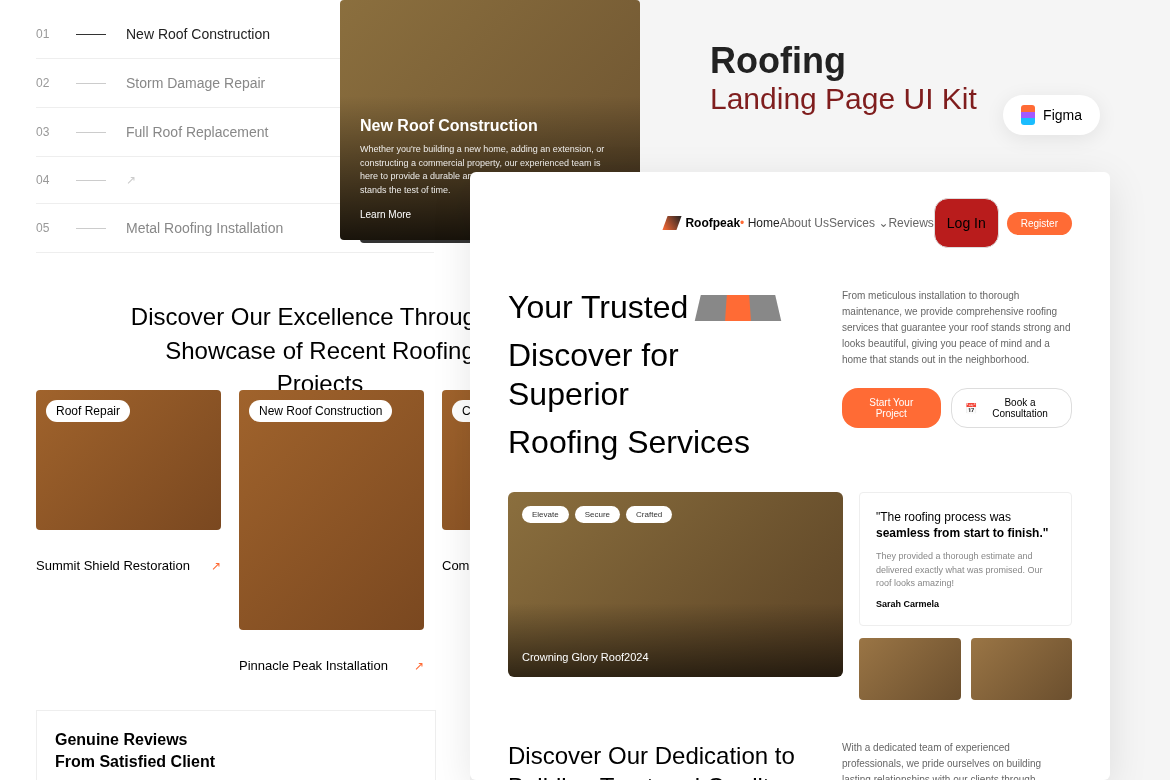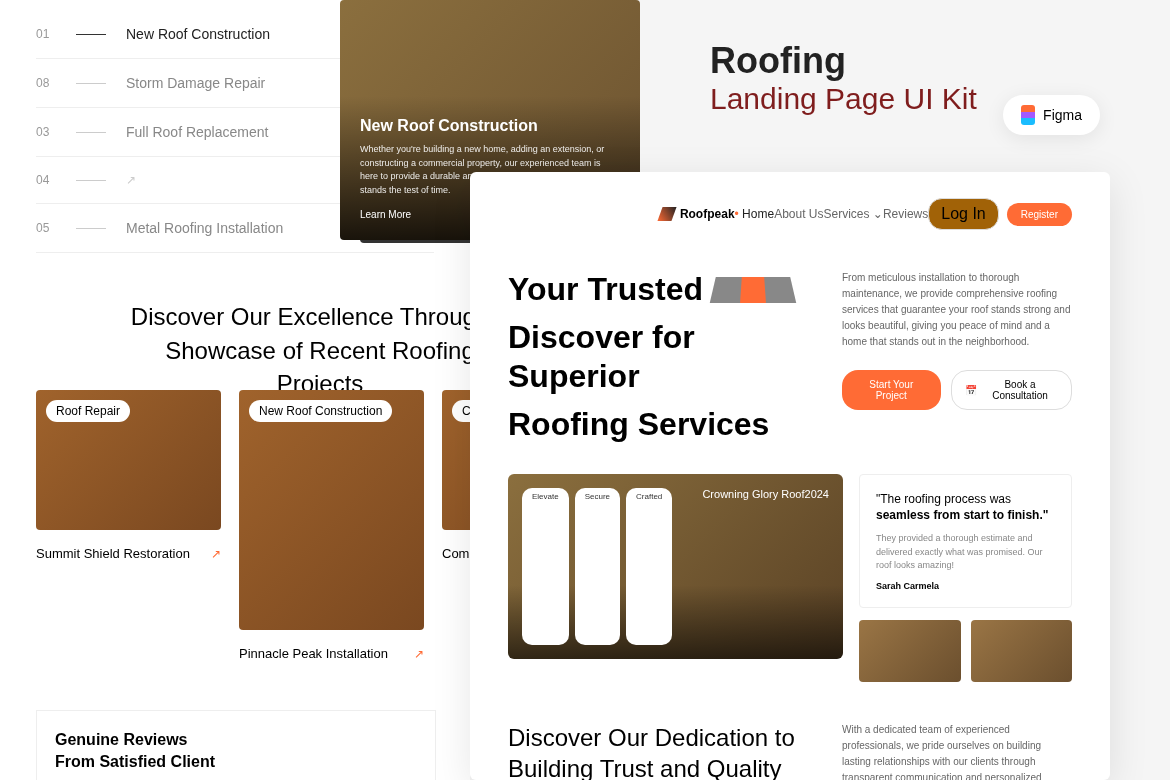--- a/index.html
+++ b/index.html
@@ -20,49 +20,49 @@
 .hero-card .lm{font-size:10px}
 .stack-card{position:absolute;background:#333;color:#fff;padding:8px 16px;font-size:10px;border-radius:4px}
 .stack1{left:350px;top:198px;width:280px}
 .stack2{left:360px;top:216px;width:260px}
 .showcase-title{position:absolute;left:120px;top:300px;font-size:24px;font-weight:500;text-align:center;width:400px;line-height:1.4}
 .cards-row{position:absolute;left:36px;top:390px;display:flex;gap:18px}
 .pcard{width:185px}
 .pcard-img{width:185px;height:140px;background:linear-gradient(135deg,#a0632c,#7a4820);border-radius:4px;position:relative}
 .pcard-img.tall{height:240px}
 .pcard-tag{position:absolute;top:10px;left:10px;background:#fff;padding:4px 10px;border-radius:12px;font-size:12px}
-.pcard-title{margin-top:16px;font-size:13px;display:flex;justify-content:space-between;align-items:center}
+.pcard-title{margin-top:28px;font-size:13px;display:flex;justify-content:space-between;align-items:center}
 .pcard-arrow{color:#ff6b35;font-size:12px}
 .reviews-box{position:absolute;left:36px;top:710px;border:1px solid #eee;padding:18px;background:#fff;width:400px}
 .reviews-box h3{font-size:16px;font-weight:700;line-height:1.4}
 .title-block{position:absolute;left:710px;top:40px}
 .title-block h1{font-size:36px;font-weight:700;color:#222}
 .title-block h2{font-size:30px;font-weight:400;color:#7f1d1d}
 .figma-badge{position:absolute;right:70px;top:95px;background:#fff;padding:10px 18px;border-radius:24px;display:flex;align-items:center;gap:8px;box-shadow:0 4px 20px rgba(0,0,0,0.08);font-size:14px}
 .figma-icon{width:14px;height:20px;background:linear-gradient(#ff6b35 33%,#a259ff 33% 66%,#1abcfe 66%);border-radius:3px}
 .page-preview{position:absolute;left:470px;top:172px;width:640px;height:608px;background:#fff;box-shadow:0 10px 40px rgba(0,0,0,0.1);border-radius:6px;padding:26px 38px;overflow:hidden}
 .nav{display:flex;align-items:center;justify-content:flex-end;margin-bottom:40px}
 .logo{display:flex;align-items:center;gap:6px;font-size:12px;font-weight:600}
 .logo-icon{width:14px;height:14px;background:linear-gradient(45deg,#ff6b35,#222);transform:skewX(-20deg)}
 .nav-links{display:flex;font-size:12px;color:#666}
 .nav-links .active{color:#222}
 .nav-links .active::before{content:"• ";color:#ff6b35}
 .nav-auth{display:flex;gap:8px;align-items:center}
-.btn-login{font-size:16px;padding:6px 12px;border:1px solid #ddd;border-radius:14px;background:#a16207}
+.btn-login{font-size:14px;padding:16px 12px;border:1px solid #ddd;border-radius:14px;background:#b91c1c}
 .btn-register{font-size:10px;padding:6px 14px;background:#ff6b35;color:#fff;border:none;border-radius:14px}
 .hero-section{display:flex;gap:40px;margin-bottom:30px}
 .hero-left{flex:1}
-.hero-left h1{font-size:32px;font-weight:700;line-height:1.2;display:flex;flex-wrap:wrap;align-items:center;gap:10px}
+.hero-left h1{font-size:32px;font-weight:400;line-height:1.2;display:flex;flex-wrap:wrap;align-items:center;gap:10px}
 .roof-icon{display:inline-block;width:80px;height:30px;background:linear-gradient(90deg,#888 35%,#ff6b35 35% 65%,#888 65%);transform:perspective(100px)rotateX(30deg)}
 .hero-right{width:230px;font-size:10px;color:#666;line-height:1.6}
 .cta-row{display:flex;gap:10px;margin-top:20px}
 .btn-primary{background:#ff6b35;color:#fff;border:none;padding:8px 16px;border-radius:16px;font-size:10px}
 .btn-outline{background:#fff;border:1px solid #ddd;padding:8px 14px;border-radius:16px;font-size:10px;display:flex;align-items:center;gap:5px}
 .content-row{display:flex;gap:16px}
-.main-img{width:335px;height:185px;background:linear-gradient(180deg,rgba(0,0,0,0)60%,rgba(0,0,0,0.6)100%),linear-gradient(135deg,#8b6f3e,#5a4225);border-radius:6px;padding:14px;display:flex;justify-content:space-between;color:#fff}
+.main-img{width:335px;height:185px;background:linear-gradient(180deg,rgba(0,0,0,0)60%,rgba(0,0,0,0.6)100%),linear-gradient(135deg,#8b6f3e,#5a4225);border-radius:6px;padding:14px;display:flex;flex-direction:column;justify-content:space-between;color:#fff}
 .chips{display:flex;gap:6px}
 .chip{background:#fff;color:#333;padding:4px 10px;border-radius:10px;font-size:8px}
 .img-footer{display:flex;font-size:11px}
 .side-col{flex:1;display:flex;flex-direction:column;gap:12px}
 .quote-box{border:1px solid #eee;padding:16px;border-radius:4px}
 .quote-box h4{font-size:12px;font-weight:400;line-height:1.4}
 .quote-box h4 b{font-weight:600}
 .quote-box p{font-size:9px;color:#888;margin:8px 0;line-height:1.5}
 .quote-box .author{font-size:9px;font-weight:600}
 .thumbs{display:flex;gap:10px}
@@ -78,21 +78,21 @@
 
 <div class="bg-left">
   <ul class="service-list">
     <li class="service-item active">
         <span class="service-num">01</span>
         <span class="service-line"></span>
         <span class="service-label">New Roof Construction</span>
         <span class="service-arrow">↗</span>
       </li>
     <li class="service-item">
-        <span class="service-num">08</span>
+        <span class="service-num">02</span>
         <span class="service-line"></span>
         <span class="service-label">Storm Damage Repair</span>
         <span class="service-arrow">↗</span>
       </li>
     <li class="service-item">
         <span class="service-num">03</span>
         <span class="service-line"></span>
         <span class="service-label">Full Roof Replacement</span>
         <span class="service-arrow">↗</span>
       </li>

